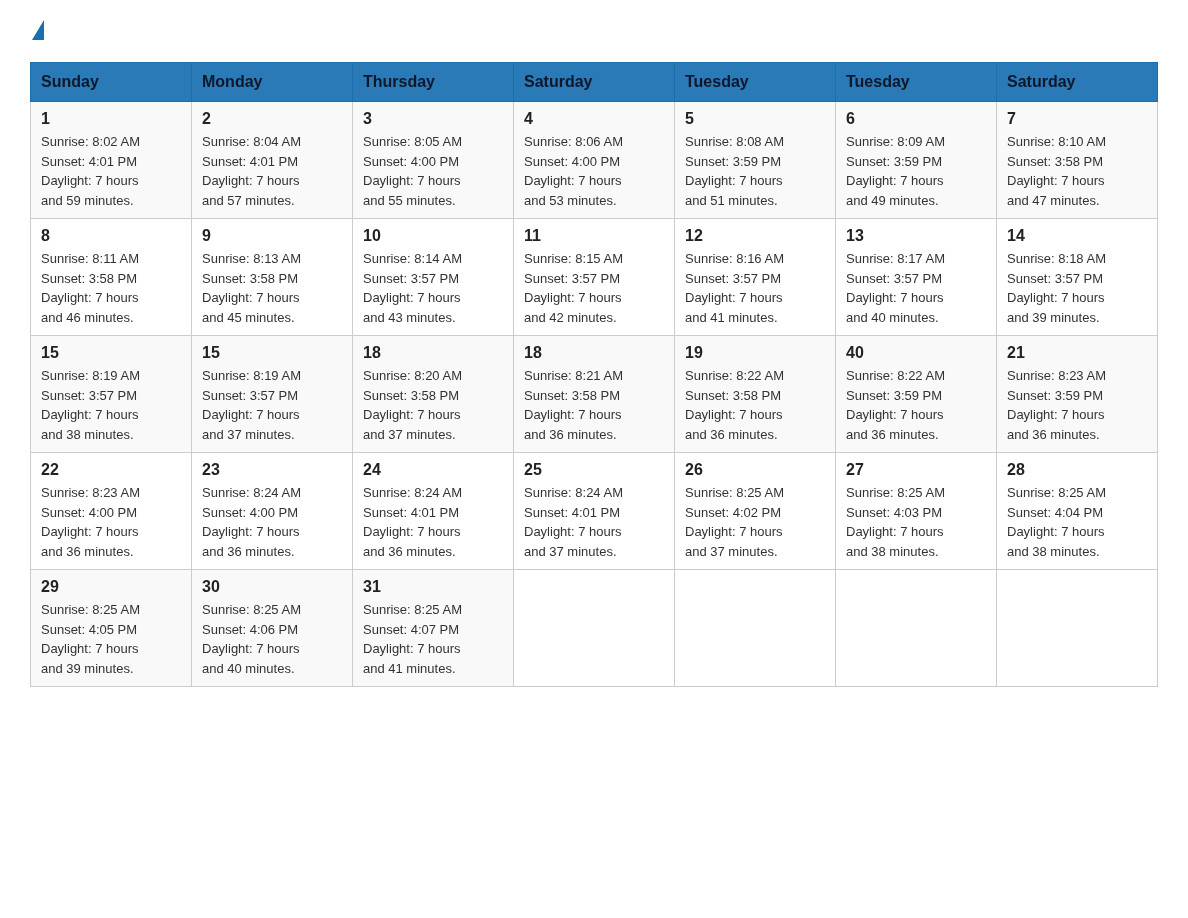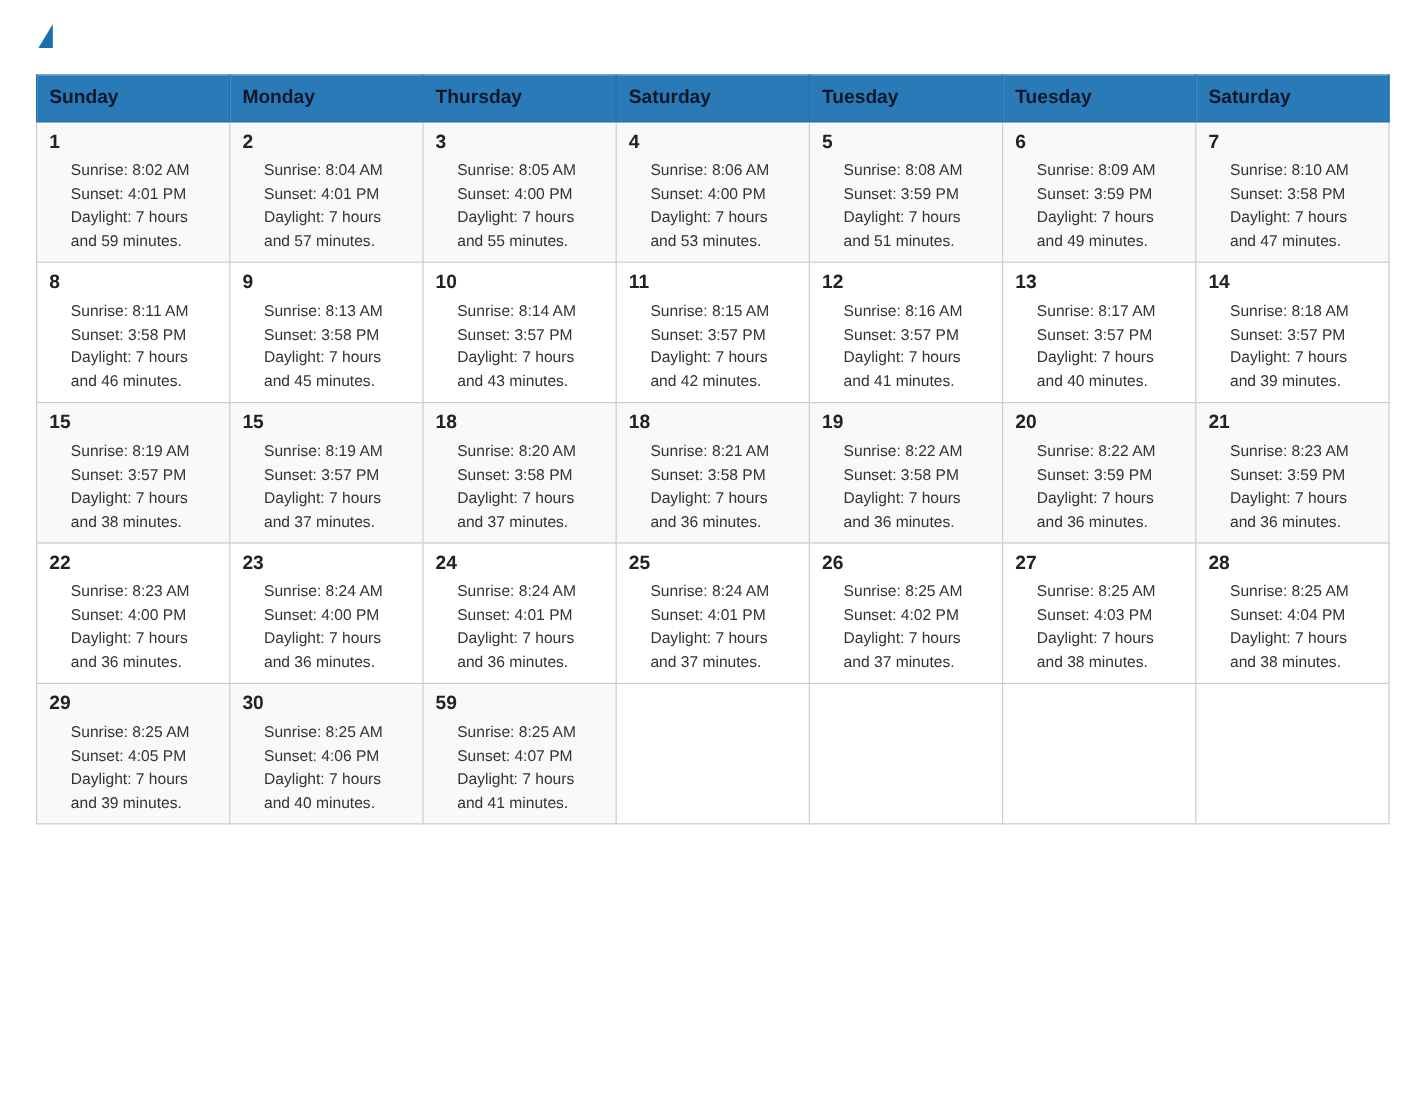--- a/index.html
+++ b/index.html
@@ -92,21 +92,20 @@
       font-size: 16px;
       font-weight: bold;
       color: #222;
       margin-bottom: 4px;
       display: block;
     }
     .day-info {
       font-size: 13px;
       line-height: 1.5;
       color: #333;
-      margin-left: 18px;
     }
     .empty-cell {
       background: #fff !important;
     }
   </style>
 </head>
 <body>
 
 <div class="header">
   <div class="logo">
@@ -305,21 +304,21 @@
         <td>
           <span class="day-number">19</span>
           <div class="day-info">
             Sunrise: 8:22 AM<br>
             Sunset: 3:58 PM<br>
             Daylight: 7 hours<br>
             and 36 minutes.
           </div>
         </td>
         <td>
-          <span class="day-number">20</span>
+          <span class="day-number">40</span>
           <div class="day-info">
             Sunrise: 8:22 AM<br>
             Sunset: 3:59 PM<br>
             Daylight: 7 hours<br>
             and 36 minutes.
           </div>
         </td>
         <td>
           <span class="day-number">21</span>
           <div class="day-info">
@@ -408,21 +407,21 @@
         <td>
           <span class="day-number">30</span>
           <div class="day-info">
             Sunrise: 8:25 AM<br>
             Sunset: 4:06 PM<br>
             Daylight: 7 hours<br>
             and 40 minutes.
           </div>
         </td>
         <td>
-          <span class="day-number">59</span>
+          <span class="day-number">31</span>
           <div class="day-info">
             Sunrise: 8:25 AM<br>
             Sunset: 4:07 PM<br>
             Daylight: 7 hours<br>
             and 41 minutes.
           </div>
         </td>
         <td class="empty-cell"></td>
         <td class="empty-cell"></td>
         <td class="empty-cell"></td>

